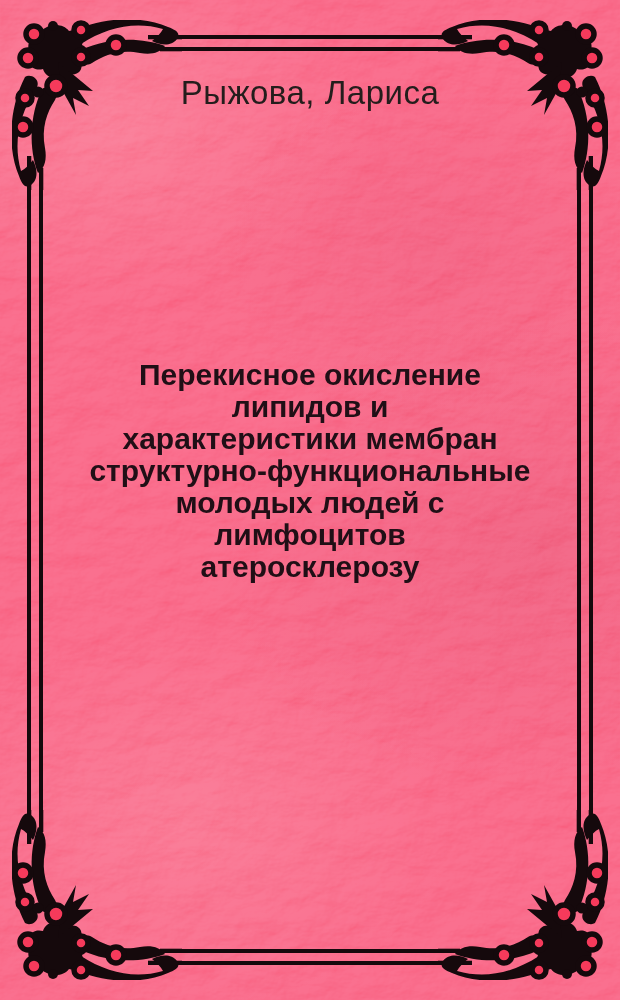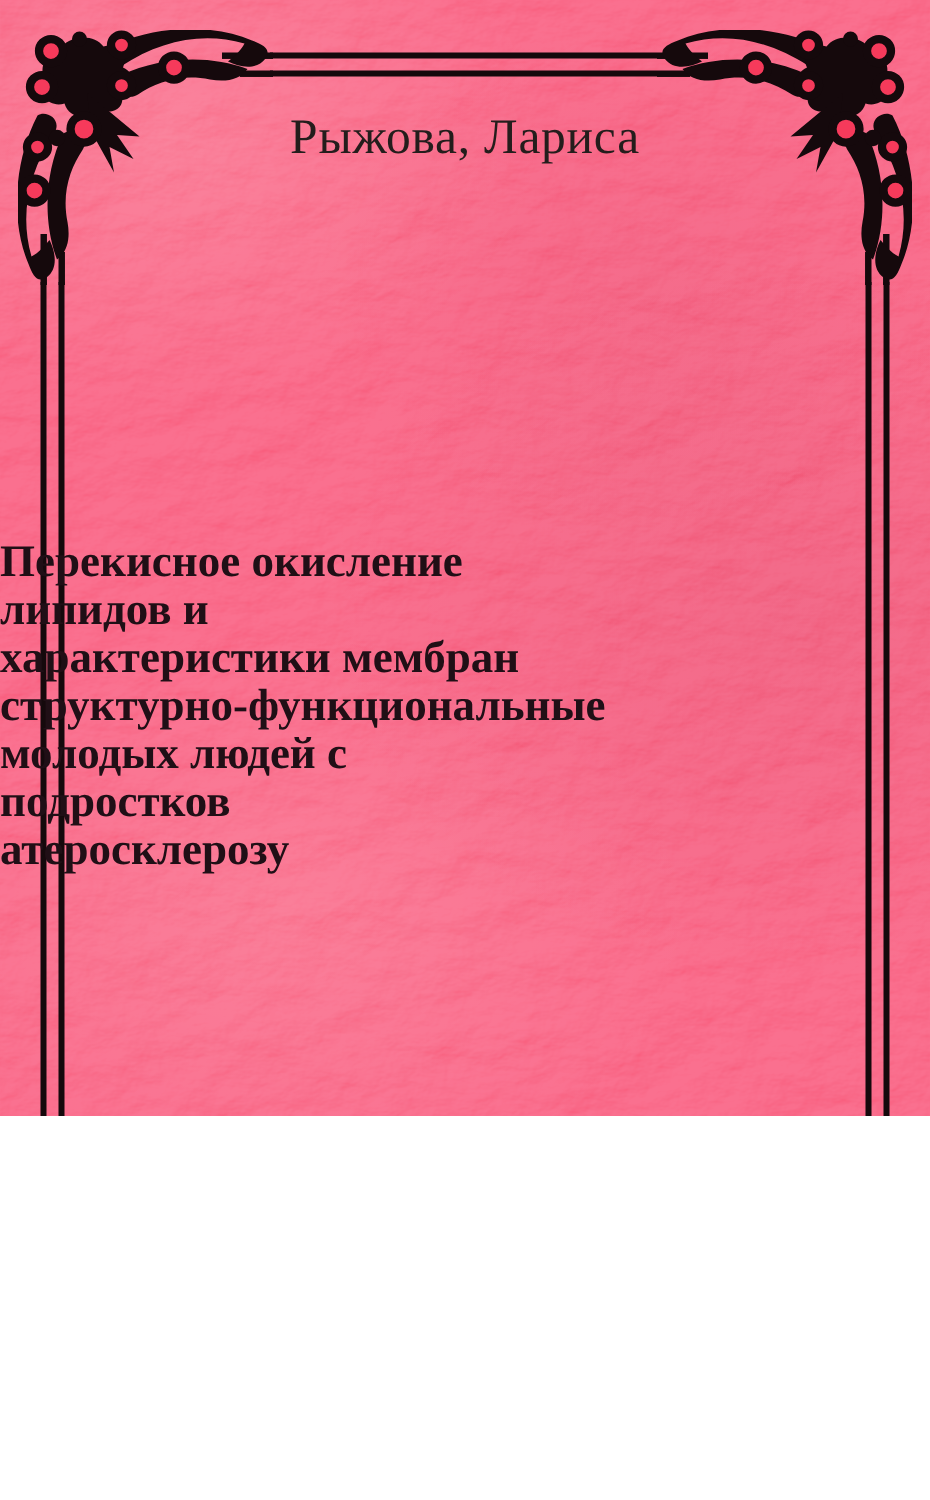--- a/index.html
+++ b/index.html
@@ -1,24 +1,23 @@
 <!DOCTYPE html>
 <html style="--background: #f63a5b; --ink: #15090c; --author-ink: #241d1c; --title-ink: #200f16;"><head>
 <meta charset="utf-8">
 <style>
   html, body { margin: 0; padding: 0; }
   body { width: 620px; height: 1000px; overflow: hidden; font-family: "Liberation Sans", sans-serif; }
 
   .cover {
     position: relative;
     width: 620px;
-    height: 744px;
+    height: 1000px;
     background: var(--background, #f63a5b);
     overflow: hidden;
-    font-family: Liberation Serif, serif;
   }
 
   
   .mottle {
     position: absolute; inset: 0;
     background:
       radial-gradient(420px 300px at 18% 12%, rgba(255,255,255,0.10), rgba(255,255,255,0) 60%),
       radial-gradient(500px 380px at 85% 55%, rgba(120,0,25,0.10), rgba(120,0,25,0) 65%),
       radial-gradient(460px 320px at 30% 82%, rgba(255,255,255,0.08), rgba(255,255,255,0) 60%),
       radial-gradient(380px 300px at 70% 25%, rgba(140,0,30,0.08), rgba(140,0,30,0) 60%);
@@ -58,21 +57,21 @@
     text-align: center;
     color: var(--author-ink, #241d1c);
     font-size: 33px;
     line-height: 37px;
     letter-spacing: 0.5px;
     font-weight: 400;
   }
 
   .title {
     position: absolute; left: 0; right: 0; top: 359px;
-    text-align: left;
+    text-align: center;
     color: var(--title-ink, #200f16);
     font-size: 30px;
     line-height: 32px;
     font-weight: 700;
   }
 </style>
 </head>
 <body>
 
 <div class="cover">
@@ -154,17 +153,17 @@
   <div class="author">
     <div>Рыжова, Лариса</div>
   </div>
 
   <div class="title">
     <div>Перекисное окисление</div>
     <div>липидов и</div>
     <div>характеристики мембран</div>
     <div>структурно-функциональные</div>
     <div>молодых людей с</div>
-    <div>подростков</div>
+    <div>лимфоцитов</div>
     <div>атеросклерозу</div>
   </div>
 
 </div>
 
 </body></html>

